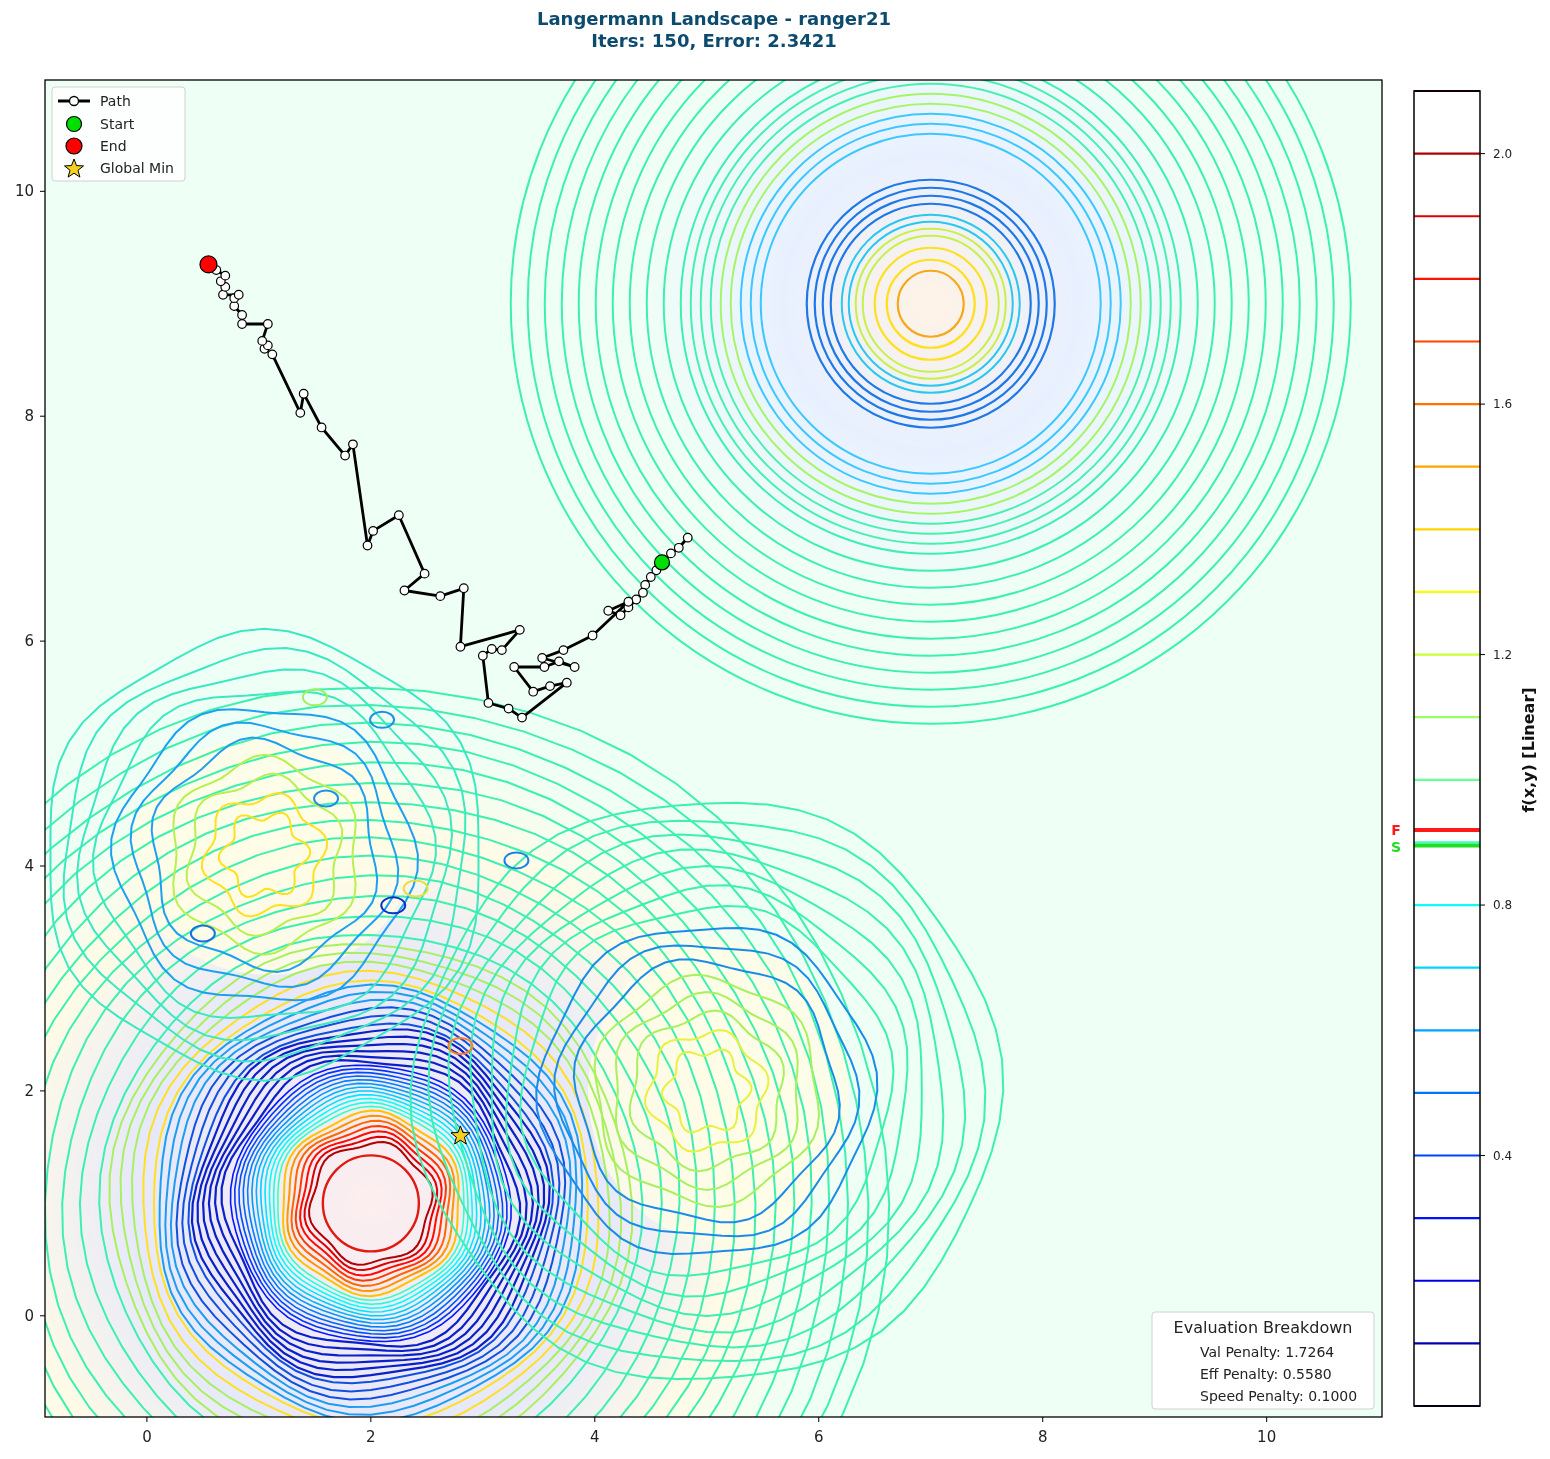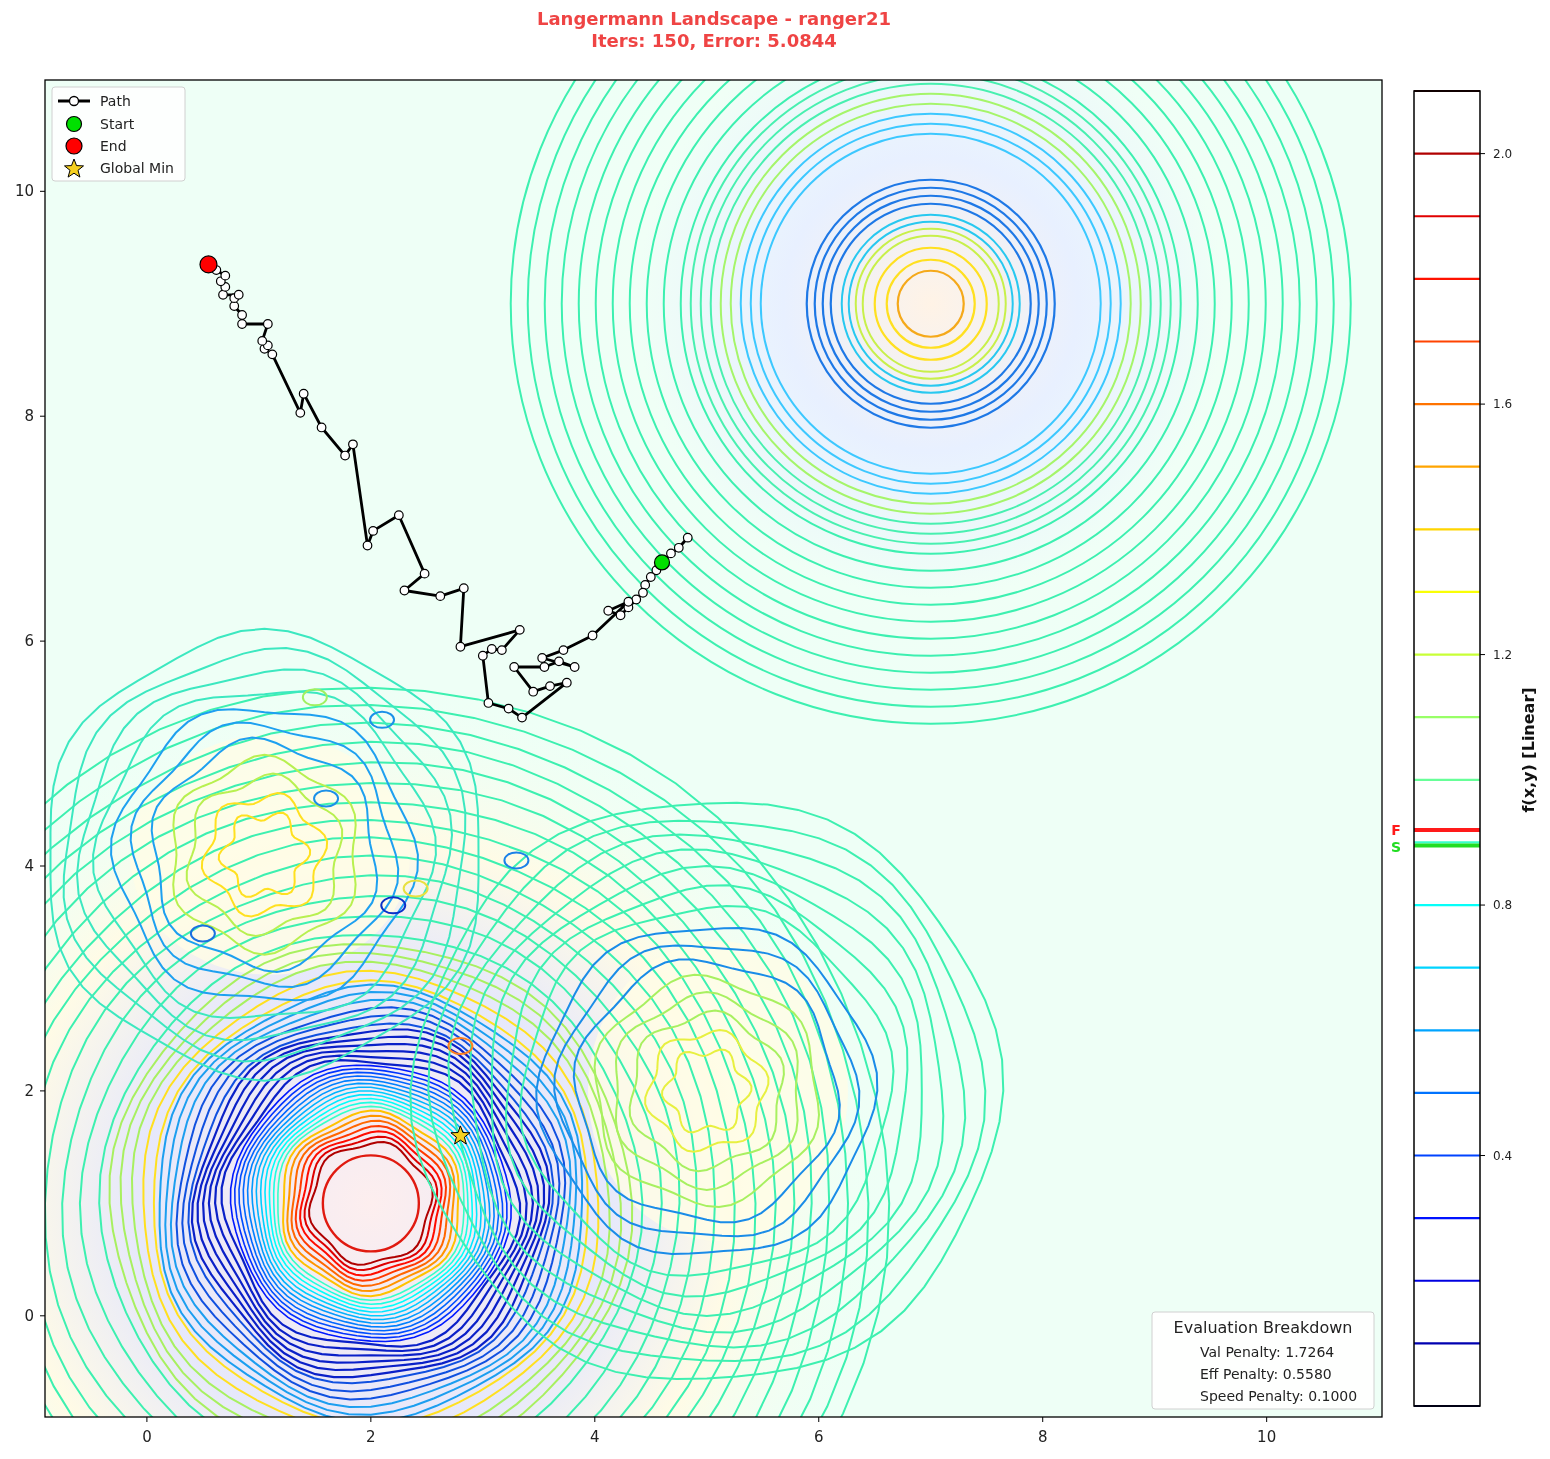--- a/index.html
+++ b/index.html
@@ -1,29 +1,29 @@
 <!DOCTYPE html>
 <html><head>
 <meta charset="utf-8">
 <style>
   html, body { margin:0; padding:0; background:#ffffff; }
   body { width:1550px; height:1459px; position:relative; overflow:hidden; font-family:"DejaVu Sans", sans-serif; }
-  .title { position:absolute; left:0; width:1428px; top:8px; text-align:center; font-weight:bold; font-size:18px; line-height:22px; color:#ef4444; }
+  .title { position:absolute; left:0; width:1428px; top:8px; text-align:center; font-weight:bold; font-size:18px; line-height:22px; color:#0c4a6e; }
   .title div { white-space:pre; }
   svg { position:absolute; left:0; top:0; }
   .tick-label { font-family:"DejaVu Sans", sans-serif; font-size:15px; fill:#222; }
   .cb-label { font-family:"DejaVu Sans", sans-serif; font-size:12px; fill:#222; }
   .legend-text { font-family:"DejaVu Sans", sans-serif; font-size:14px; fill:#222; }
 </style>
 </head>
 <body>
 
 <div class="title">
   <div>Langermann Landscape - ranger21</div>
-  <div>Iters: 150, Error: 5.0844</div>
+  <div>Iters: 150, Error: 2.3421</div>
 </div>
 
 <svg id="chart" width="1550" height="1459" xmlns="http://www.w3.org/2000/svg">
   <defs>
     <clipPath id="plotclip">
         <rect x="45" y="80" width="1337" height="1337"></rect>
       </clipPath>
     <radialGradient id="bgTR" cx="0.5" cy="0.5" r="0.5">
       <stop offset="0" stop-color="#fff3e6"></stop>
       <stop offset="0.35" stop-color="#e8f0ff"></stop>

